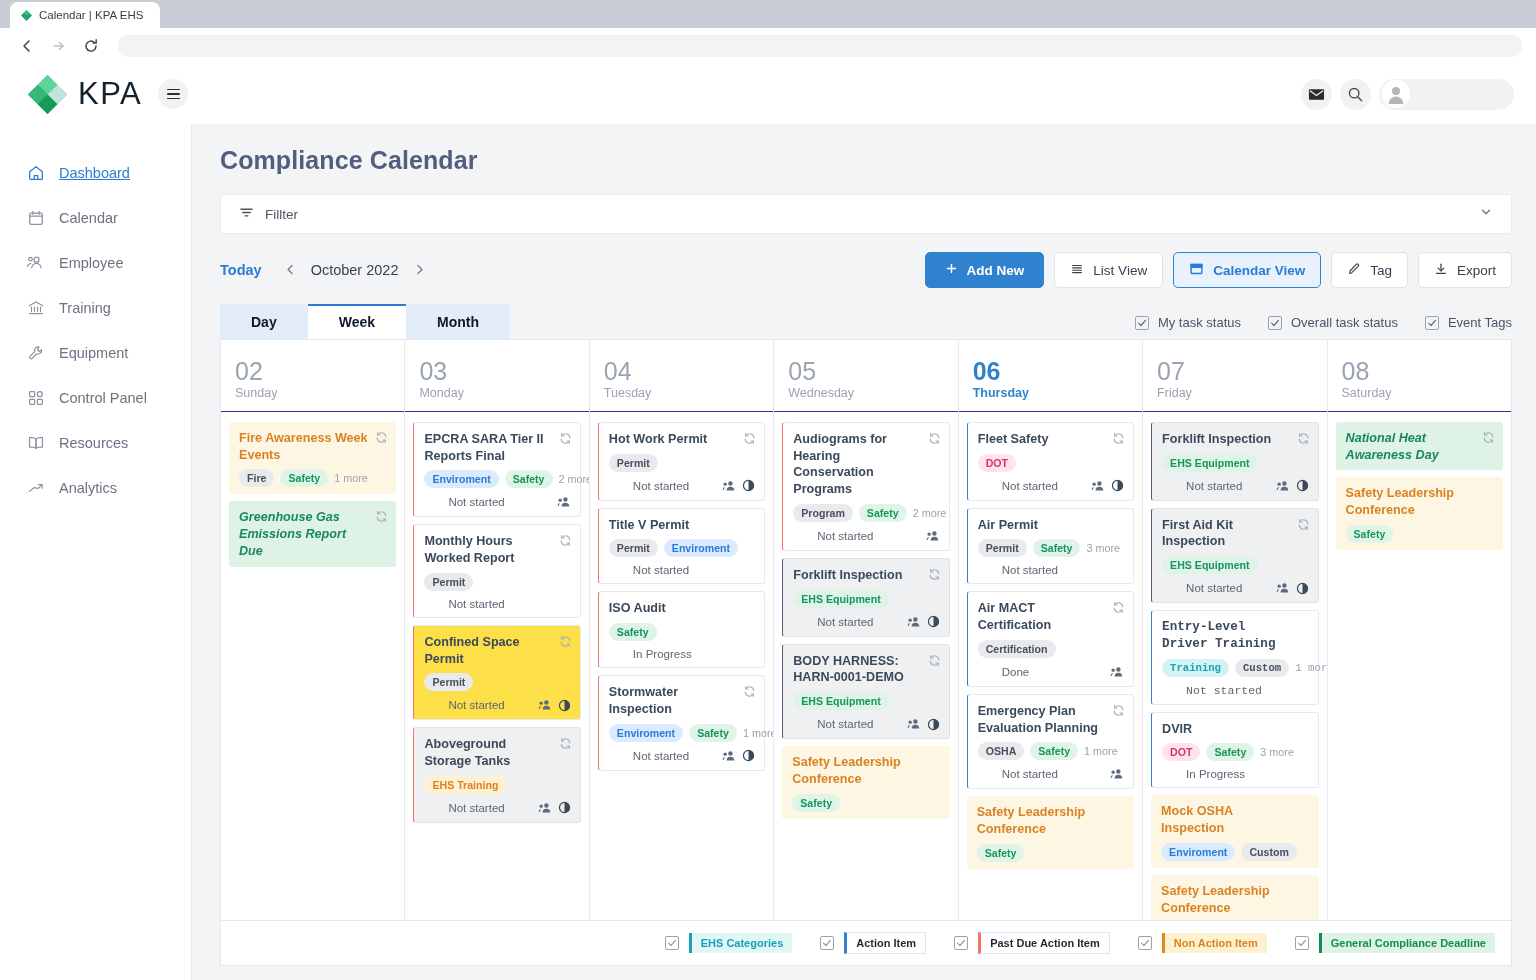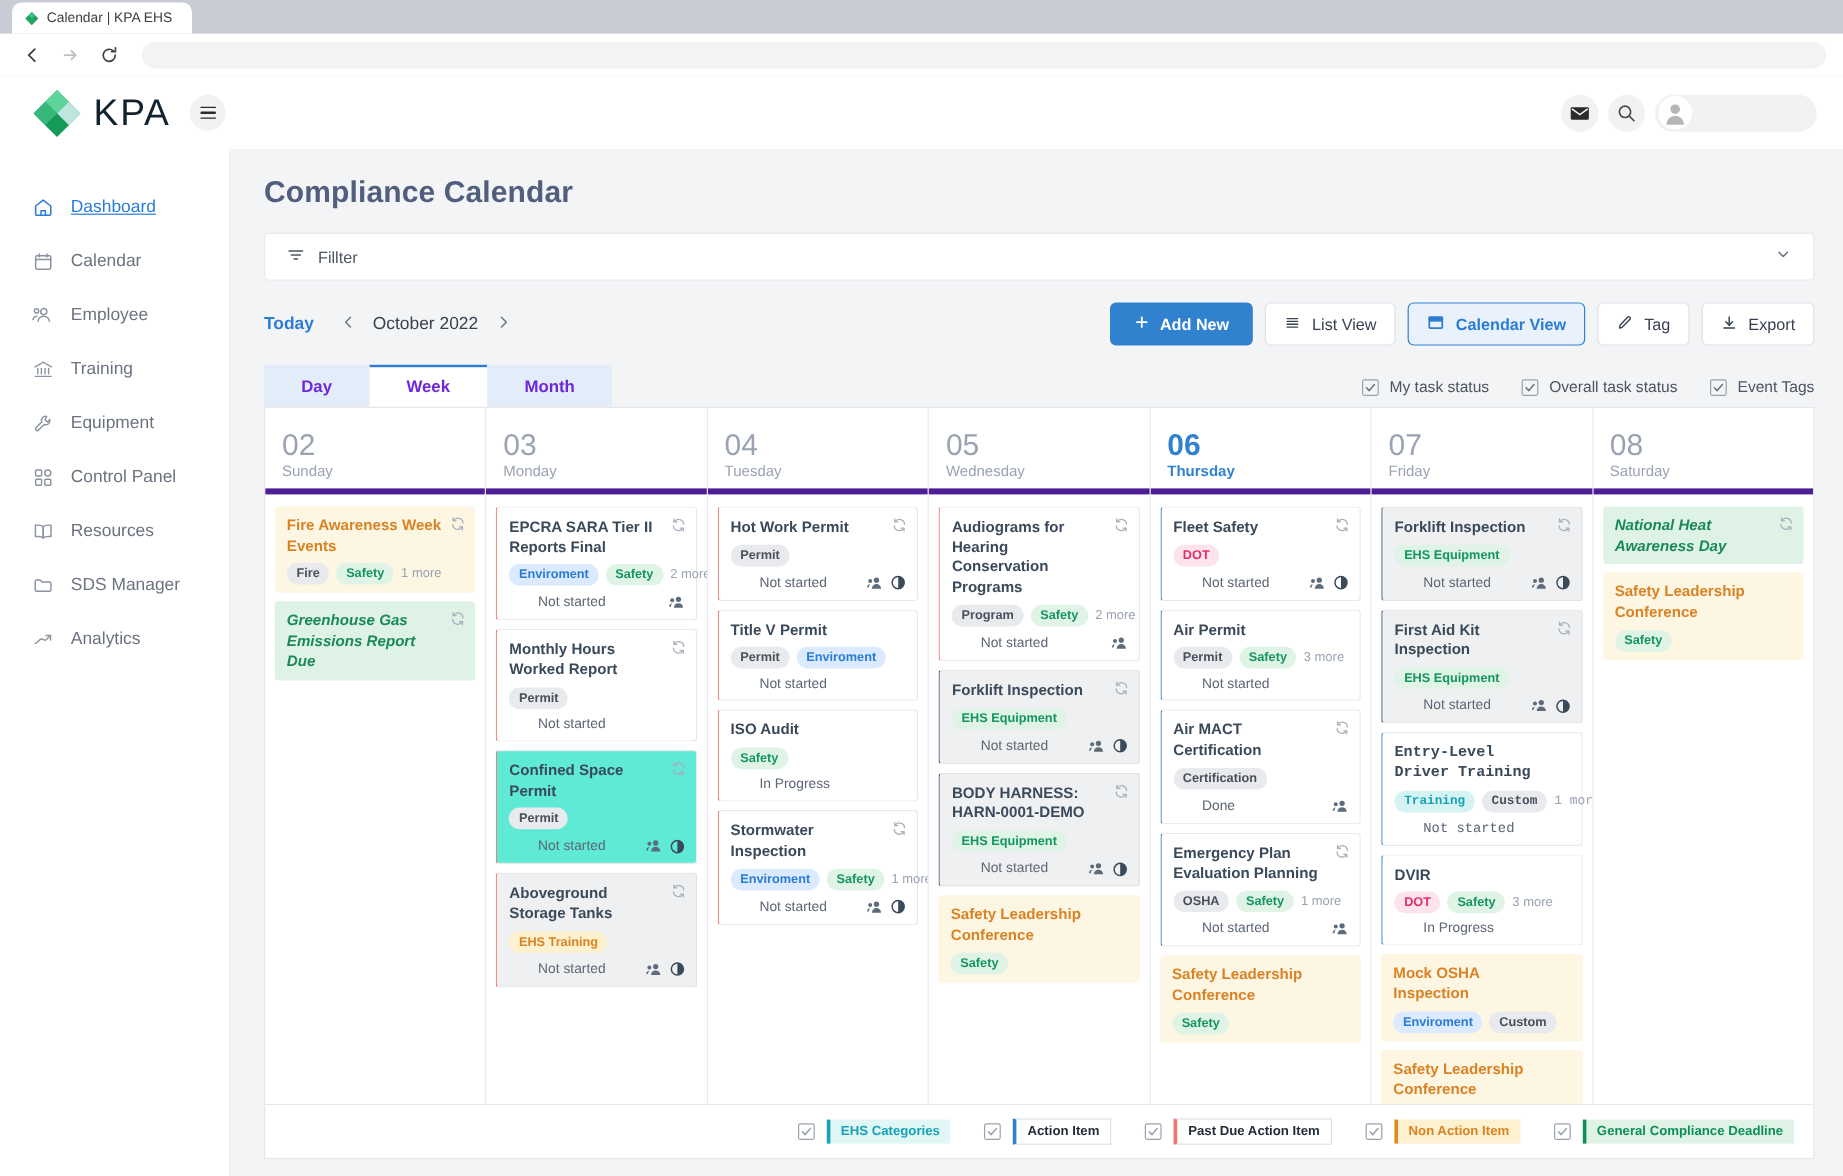--- a/index.html
+++ b/index.html
@@ -84,35 +84,35 @@
   .btn {
     height:36px; border-radius:5px; display:flex; align-items:center; gap:9px;
     padding:0 15px; font-size:13.5px; background:#fff; border:1px solid #dfe2e7; color:#374151;
   }
   .btn.primary { background:#3182ce; border-color:#3182ce; color:#fff; font-weight:bold; padding:16px 19px; }
   .btn.active-view { background:#e8f1fc; border:1px solid #3182ce; color:#2b7cd3; font-weight:bold; border-radius:5px; }
 
   .tabs-row { display:flex; align-items:flex-end; }
   .vtabs { display:flex; }
   .vtab {
-    background:#e3edf9; color:#6d28d9; font-size:14px; font-weight:bold;
+    background:#e3edf9; color:#0f172a; font-size:14px; font-weight:bold;
     padding:10px 31px 9px; border:none;
   }
   .vtab.sel { background:#fff; border-top:2.5px solid #2b7cd3; padding-top:7.5px; }
   .checks { margin-left:auto; display:flex; align-items:center; gap:27px; padding-bottom:9px; }
   .chk { display:flex; align-items:center; gap:9px; font-size:13px; color:#4b5563; }
   .cbox { width:14px; height:14px; border:1.3px solid #9aa2af; border-radius:2px; display:flex; align-items:center; justify-content:center; flex:none; }
 
   
   .cal {
     flex:1; background:#fff; border:1px solid #e4e7eb; display:flex; min-height:0; overflow:hidden;
   }
   .col { flex:1; border-right:1px solid #e8eaed; display:flex; flex-direction:column; min-width:0; }
   .col:last-child { border-right:none; }
-  .col-head { padding:18px 14px 12px; border-bottom:5px solid #4c1d95; height:72px; }
+  .col-head { padding:18px 14px 12px; border-bottom:1px solid #4c1d95; height:72px; }
   .col-head .dnum { font-size:25px; color:#9aa3b2; line-height:1.05; font-weight:400; }
   .col-head .dname { font-size:12.5px; color:#9aa3b2; margin-top:2px; }
   .col-head.today .dnum { color:#3182ce; font-weight:bold; }
   .col-head.today .dname { color:#3182ce; font-weight:bold; }
   .col-body { padding:10px 8px; display:flex; flex-direction:column; gap:7px; overflow:hidden; }
 
   .ev { border-radius:3px; padding:8px 9px 7px 10px; position:relative; border-left-width:3.5px; border-left-style:solid; }
   .ev.card { background:#fff; border:1px solid #e6e9ed; }
   .ev.card.grey { background:#eff0f2; border-color:#e0e2e6; }
   .ev.flat { border:none; }
@@ -304,28 +304,20 @@
         <div class="side-item">
           <span class="s-ico">
             <svg width="18" height="18" viewBox="0 0 20 20" fill="none" stroke="#8b93a1" stroke-width="1.35" stroke-linejoin="round">
                 <path d="M10 5.5S8.4 4 5.6 4H2.8v10.5h2.8c2.8 0 4.4 1.5 4.4 1.5z"></path>
                 <path d="M10 5.5S11.6 4 14.4 4h2.8v10.5h-2.8c-2.8 0-4.4 1.5-4.4 1.5z"></path>
               </svg>
           </span>
           <span class="side-label">Resources</span>
         </div>
 
-        <div class="side-item">
-          <span class="s-ico">
-            <svg width="18" height="18" viewBox="0 0 20 20" fill="none" stroke="#8b93a1" stroke-width="1.35" stroke-linejoin="round">
-                <path d="M2.6 6.2a1.4 1.4 0 0 1 1.4-1.4h3.2l1.6 1.9h7a1.4 1.4 0 0 1 1.4 1.4v5.7a1.4 1.4 0 0 1-1.4 1.4H4a1.4 1.4 0 0 1-1.4-1.4z"></path>
-              </svg>
-          </span>
-          <span class="side-label">SDS Manager</span>
-        </div>
 
         <div class="side-item">
           <span class="s-ico">
             <svg width="18" height="18" viewBox="0 0 20 20" fill="none" stroke="#8b93a1" stroke-width="1.35" stroke-linecap="round" stroke-linejoin="round">
                 <path d="M2.5 13.5c2.5 0 3.5-4 6-4s2.6 2 4.2 0.6L16.5 6.5"></path>
                 <polyline points="12.7,6.2 16.8,6.2 16.8,10.3"></polyline>
               </svg>
           </span>
           <span class="side-label">Analytics</span>
         </div>
@@ -533,21 +525,21 @@
                     </svg></span>
                   <div class="ev-title ">Monthly Hours Worked Report</div>
                   <div class="ev-tags">
                     <span class="tg grey">Permit</span>
                   </div>
                   <div class="ev-foot">
                     <span class="ev-status">Not started</span>
                     <span class="ev-icons"></span>
                   </div>
                 </div>
-                <div class="ev card" style="background: #5eead4; border-left-color: rgb(242, 117, 106);">
+                <div class="ev card" style="background: #fde047; border-left-color: rgb(242, 117, 106);">
                   <span class="recur"><svg width="13" height="13" viewBox="0 0 16 16" fill="none" stroke="#a7afbb" stroke-width="1.3" stroke-linecap="round" stroke-linejoin="round">
                       <path d="M13.3 7.2A5.3 5.3 0 0 0 3.6 4.6"></path>
                       <polyline points="3.2,1.8 3.2,4.9 6.3,4.9"></polyline>
                       <path d="M2.7 8.8a5.3 5.3 0 0 0 9.7 2.6"></path>
                       <polyline points="12.8,14.2 12.8,11.1 9.7,11.1"></polyline>
                     </svg></span>
                   <div class="ev-title ">Confined Space Permit</div>
                   <div class="ev-tags">
                     <span class="tg grey">Permit</span>
                   </div>

